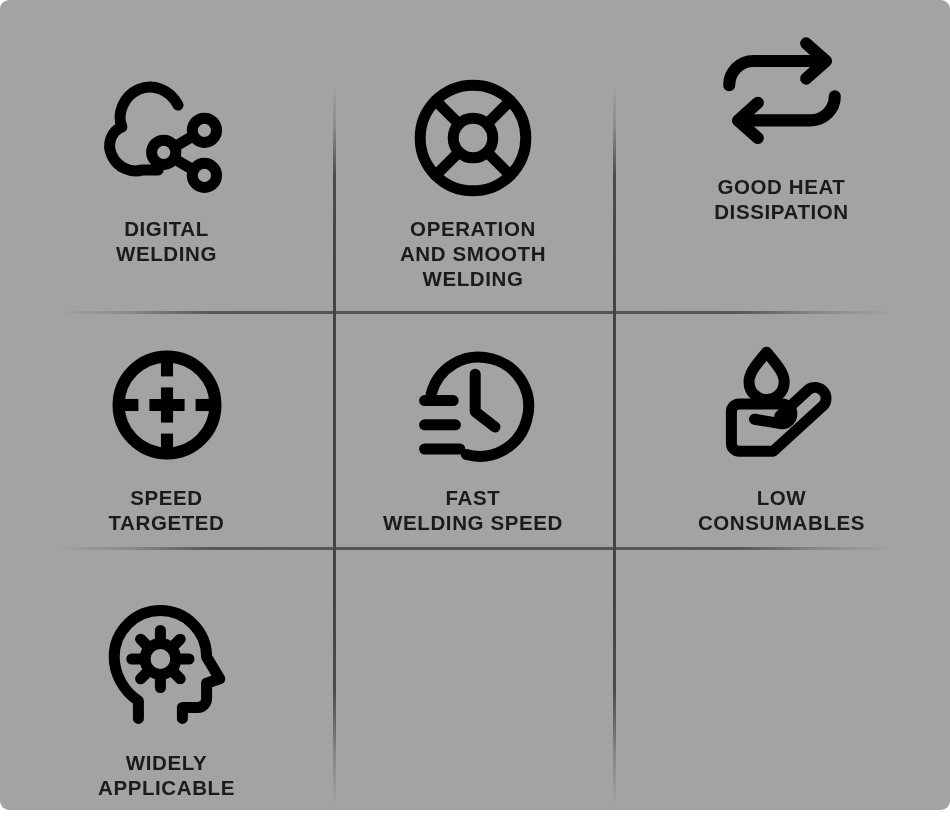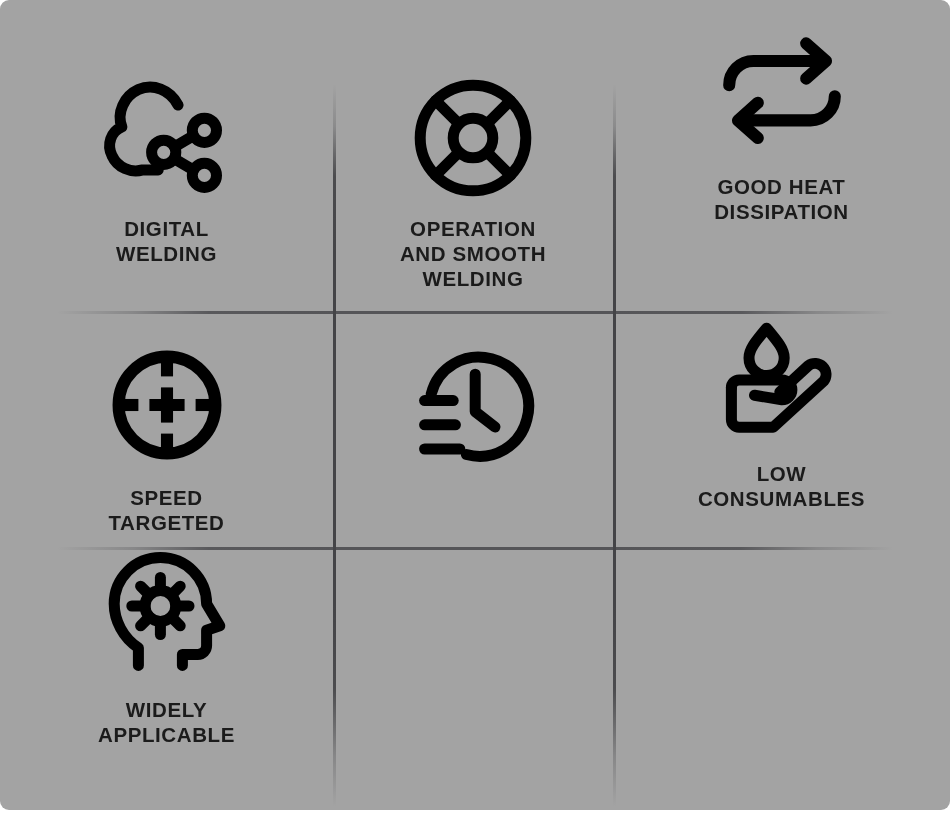--- a/index.html
+++ b/index.html
@@ -75,21 +75,21 @@
 
   .cell {
     display: flex;
     flex-direction: column;
     align-items: center;
     justify-content: flex-start;
     box-sizing: border-box;
   }
   .cell.r1 { padding-top: 72px; }
   .cell.r2 { padding-top: 28px; }
-  .cell.r3 { padding-top: 4px; }
+  .cell.r3 { padding-top: 16px; justify-content: center; }
 
   .icon-wrap {
     width: 140px;
     height: 132px;
     display: flex;
     align-items: center;
     justify-content: center;
   }
   .icon-wrap svg {
     display: block;
@@ -186,20 +186,22 @@
     <div class="cell r2">
       <div class="icon-wrap">
         <svg viewBox="0 0 120 120" fill="none" stroke="#000000" stroke-width="10" stroke-linecap="round" stroke-linejoin="round">
           <path d="M22 50 A45 45 0 1 1 54 105"></path>
           <polyline points="62,32 62,66 80,80"></polyline>
           <line x1="16" y1="56" x2="42" y2="56"></line>
           <line x1="16" y1="78" x2="44" y2="78"></line>
           <line x1="16" y1="100" x2="48" y2="100"></line>
         </svg>
       </div>
+      <div class="cell-label">FAST
+WELDING SPEED</div>
     </div>
 
     <div class="cell r3">
       <div class="icon-wrap">
         <svg viewBox="0 0 120 120" fill="none" stroke="#000000" stroke-width="10" stroke-linecap="round" stroke-linejoin="round">
           <path d="M46 12 C56 24 62 31 62 39 A16 16 0 0 1 30 39 C30 31 36 24 46 12 Z"></path>
           <path d="M14 66 A7 7 0 0 1 21 59 L60 59 A9 9 0 0 1 60 77 L35 73"></path>
           <path d="M14 66 L14 95 A7 7 0 0 0 21 102 L52 102 L98 60 A10 10 0 0 0 84 46 L58 70"></path>
         </svg>
       </div>

